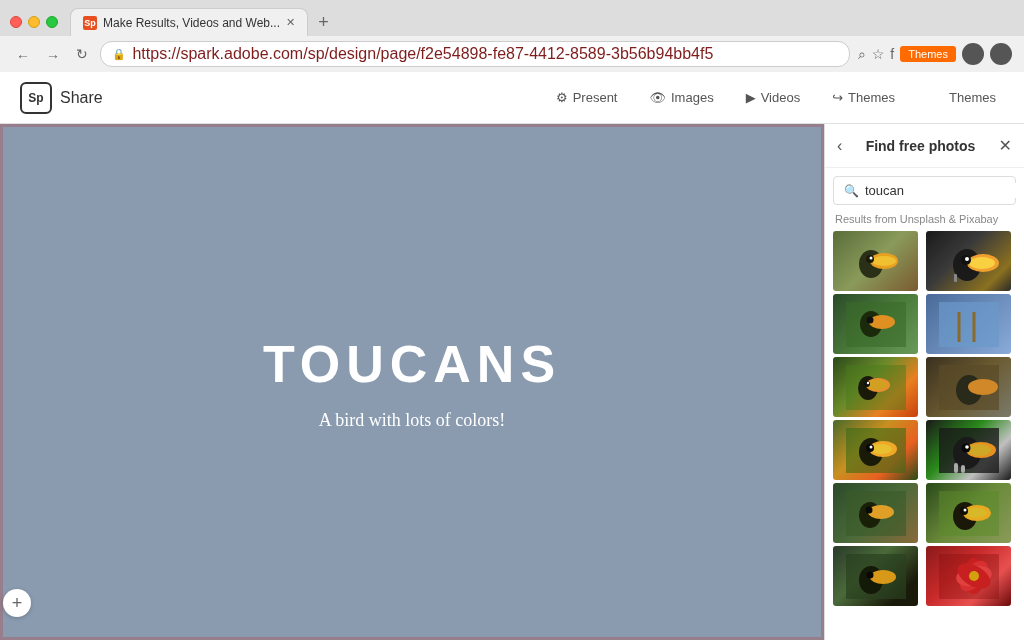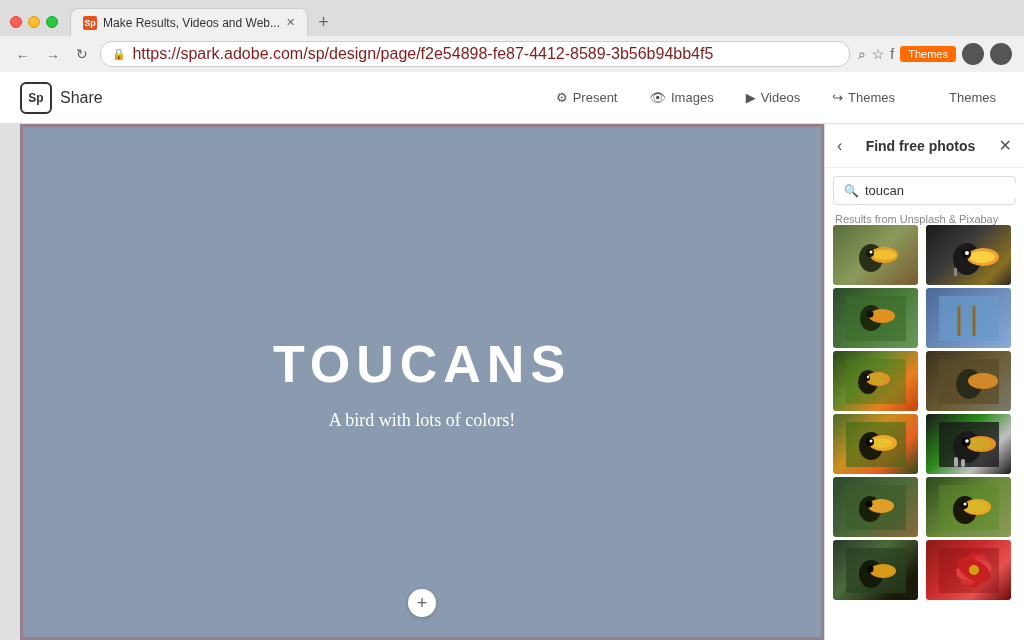--- a/index.html
+++ b/index.html
@@ -82,23 +82,22 @@
     }
 
     
     .main-area {
       display: flex; width: 100%; height: calc(640px - 36px - 36px - 52px);
     }
 
     
     .canvas-area {
       flex: 1; background: #8a9bb0; position: relative;
-      display: flex; flex-direction: column; align-items: center; justify-content: center;
+      display: flex; flex-direction: column; justify-content: center;
       border: 2px dashed #c0444444; 
-      margin-left: 20px;
     }
     .canvas-content {
       text-align: center;
     }
     .canvas-title {
       font-family: 'Arial Black', 'Impact', sans-serif;
       font-size: 52px; font-weight: 900; color: white;
       letter-spacing: 6px; text-transform: uppercase;
       font-stretch: condensed;
     }
@@ -138,21 +137,21 @@
     .search-bar {
       display: flex; align-items: center; gap: 6px;
       margin: 8px; padding: 6px 10px;
       border: 1px solid #ddd; border-radius: 4px; background: white;
     }
     .search-icon-small { color: #888; font-size: 12px; }
     .search-input-field {
       flex: 1; border: none; outline: none; font-size: 13px; color: #333;
     }
     .results-label {
-      font-size: 11px; color: #888; padding: 0 10px 0; 
+      font-size: 11px; color: #888; padding: 0 10px 6px; 
     }
     .photo-grid {
       display: grid; grid-template-columns: 1fr 1fr;
       gap: 3px; padding: 0 8px; overflow-y: auto;
     }
     .photo-cell {
       width: 85px; height: 60px; border-radius: 3px; overflow: hidden;
       cursor: pointer; position: relative;
     }
     .photo-cell-inner {

